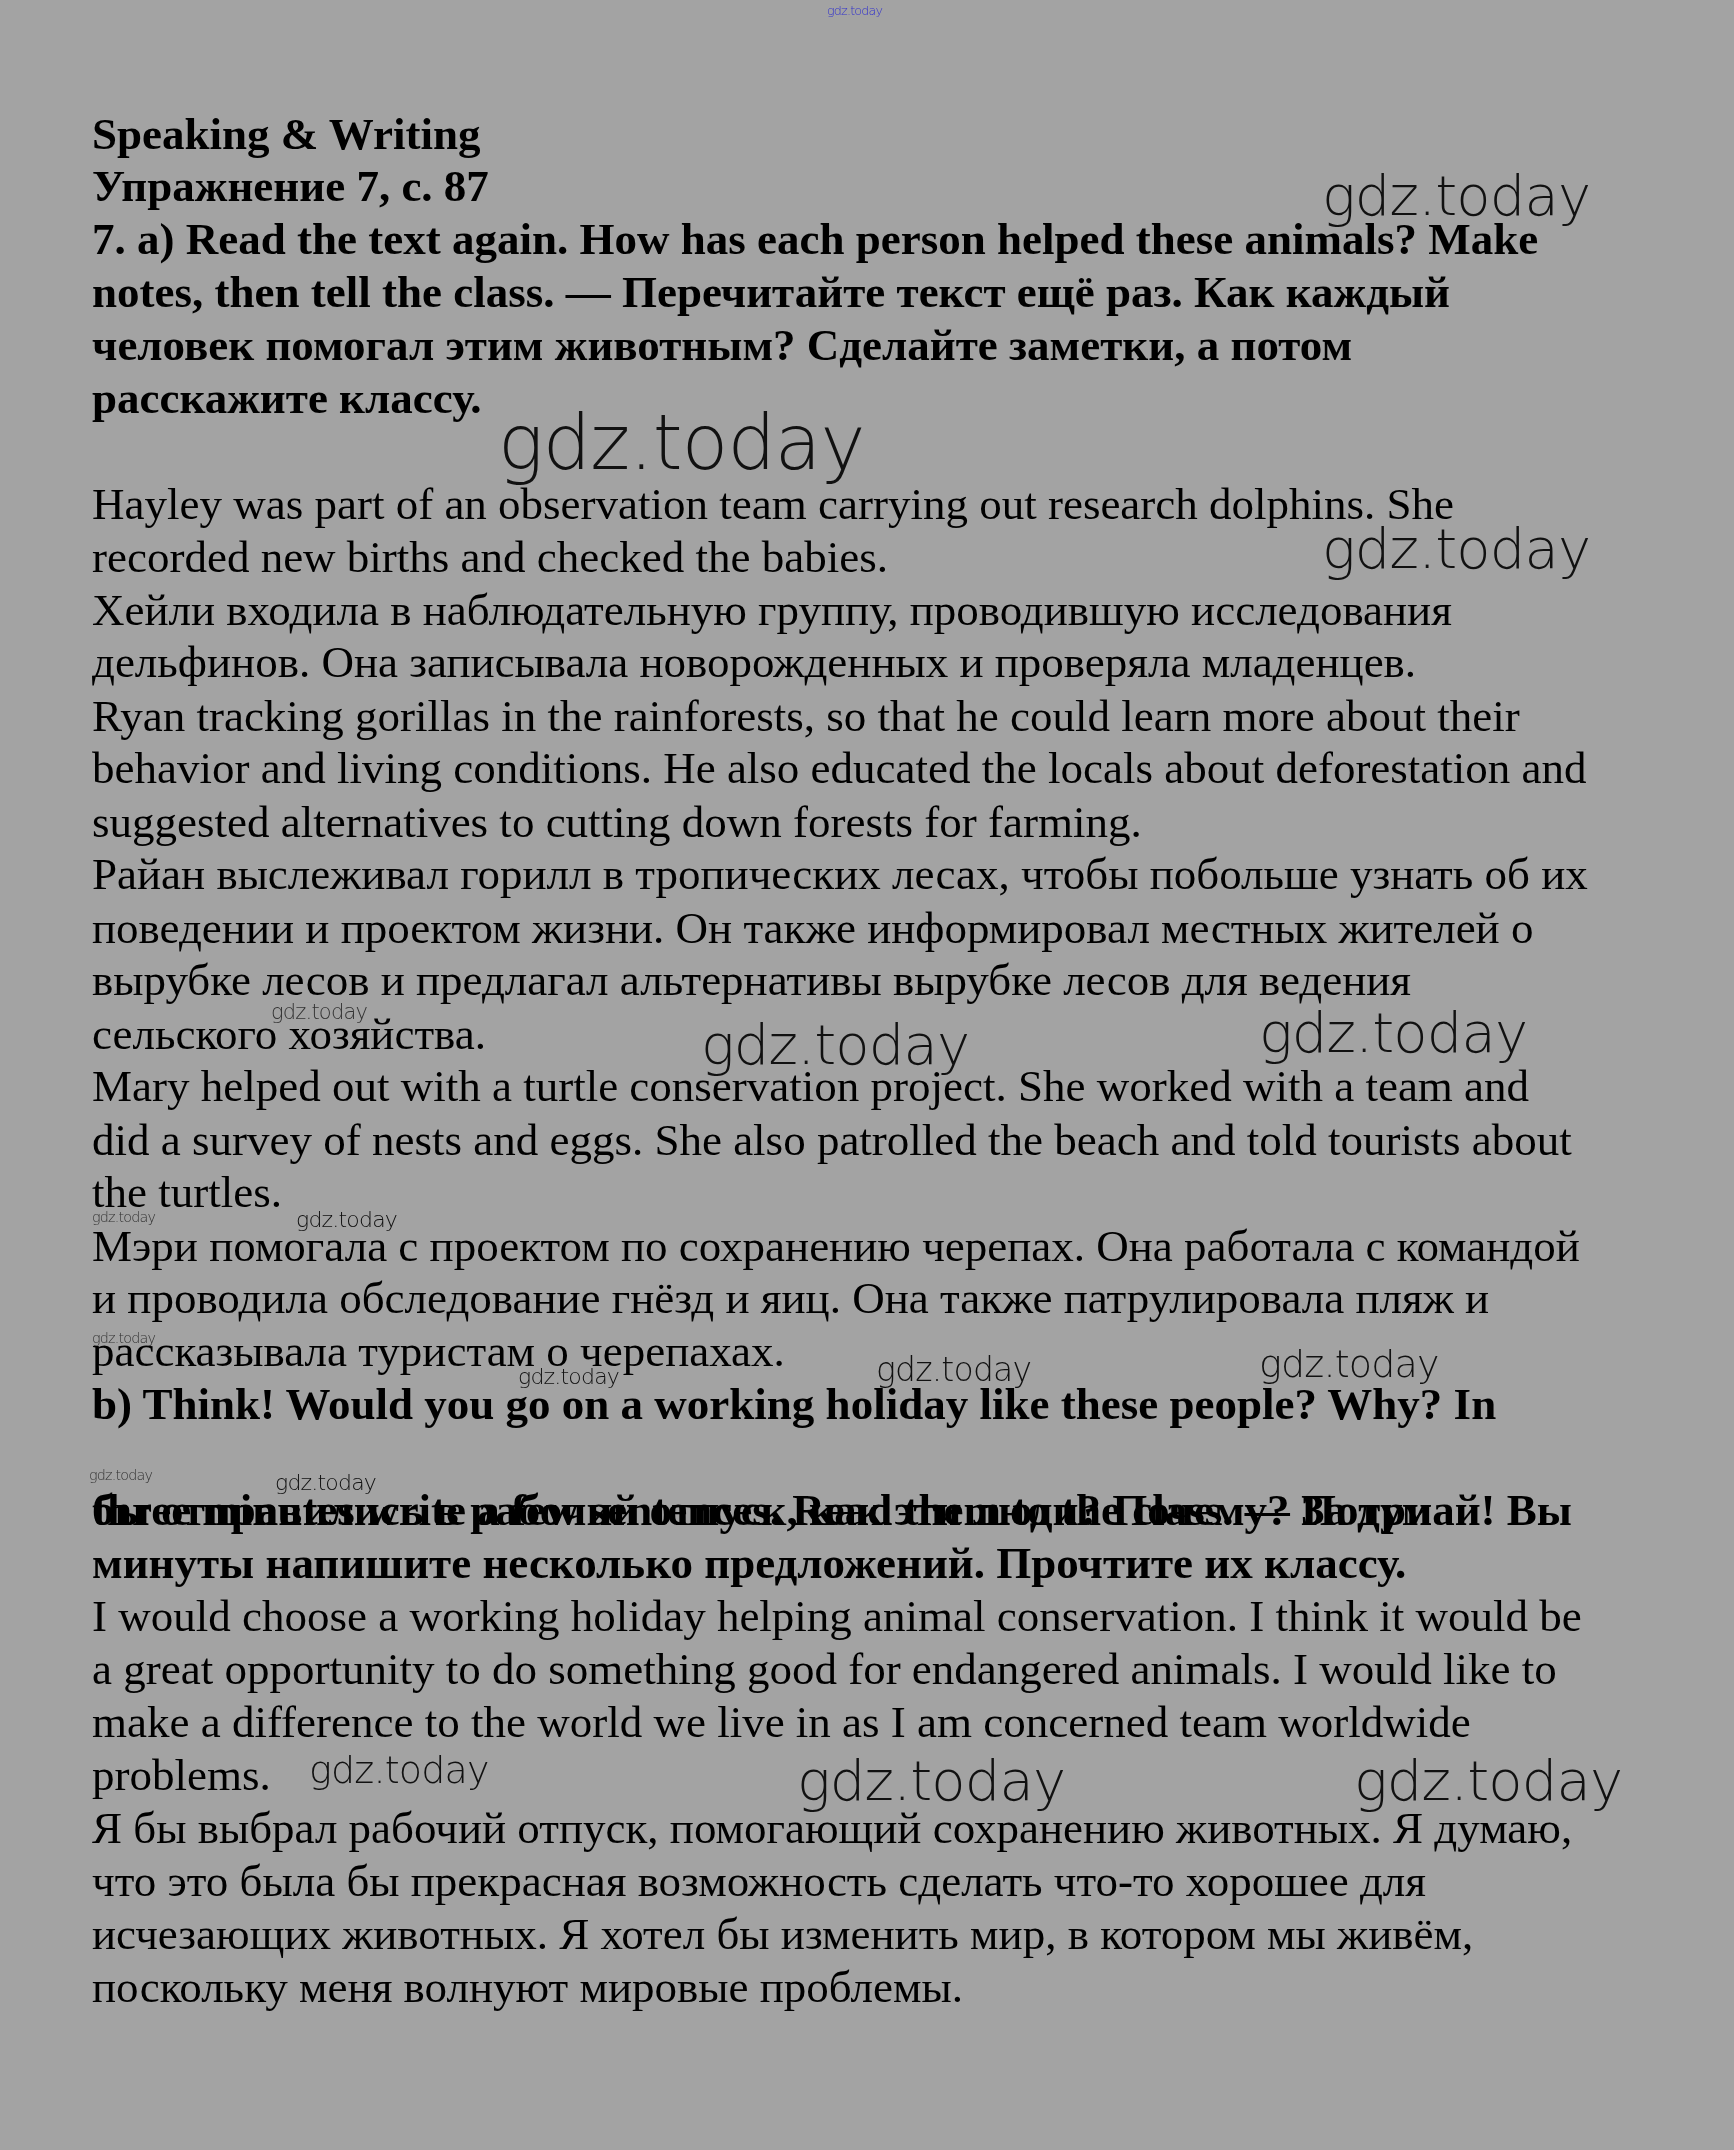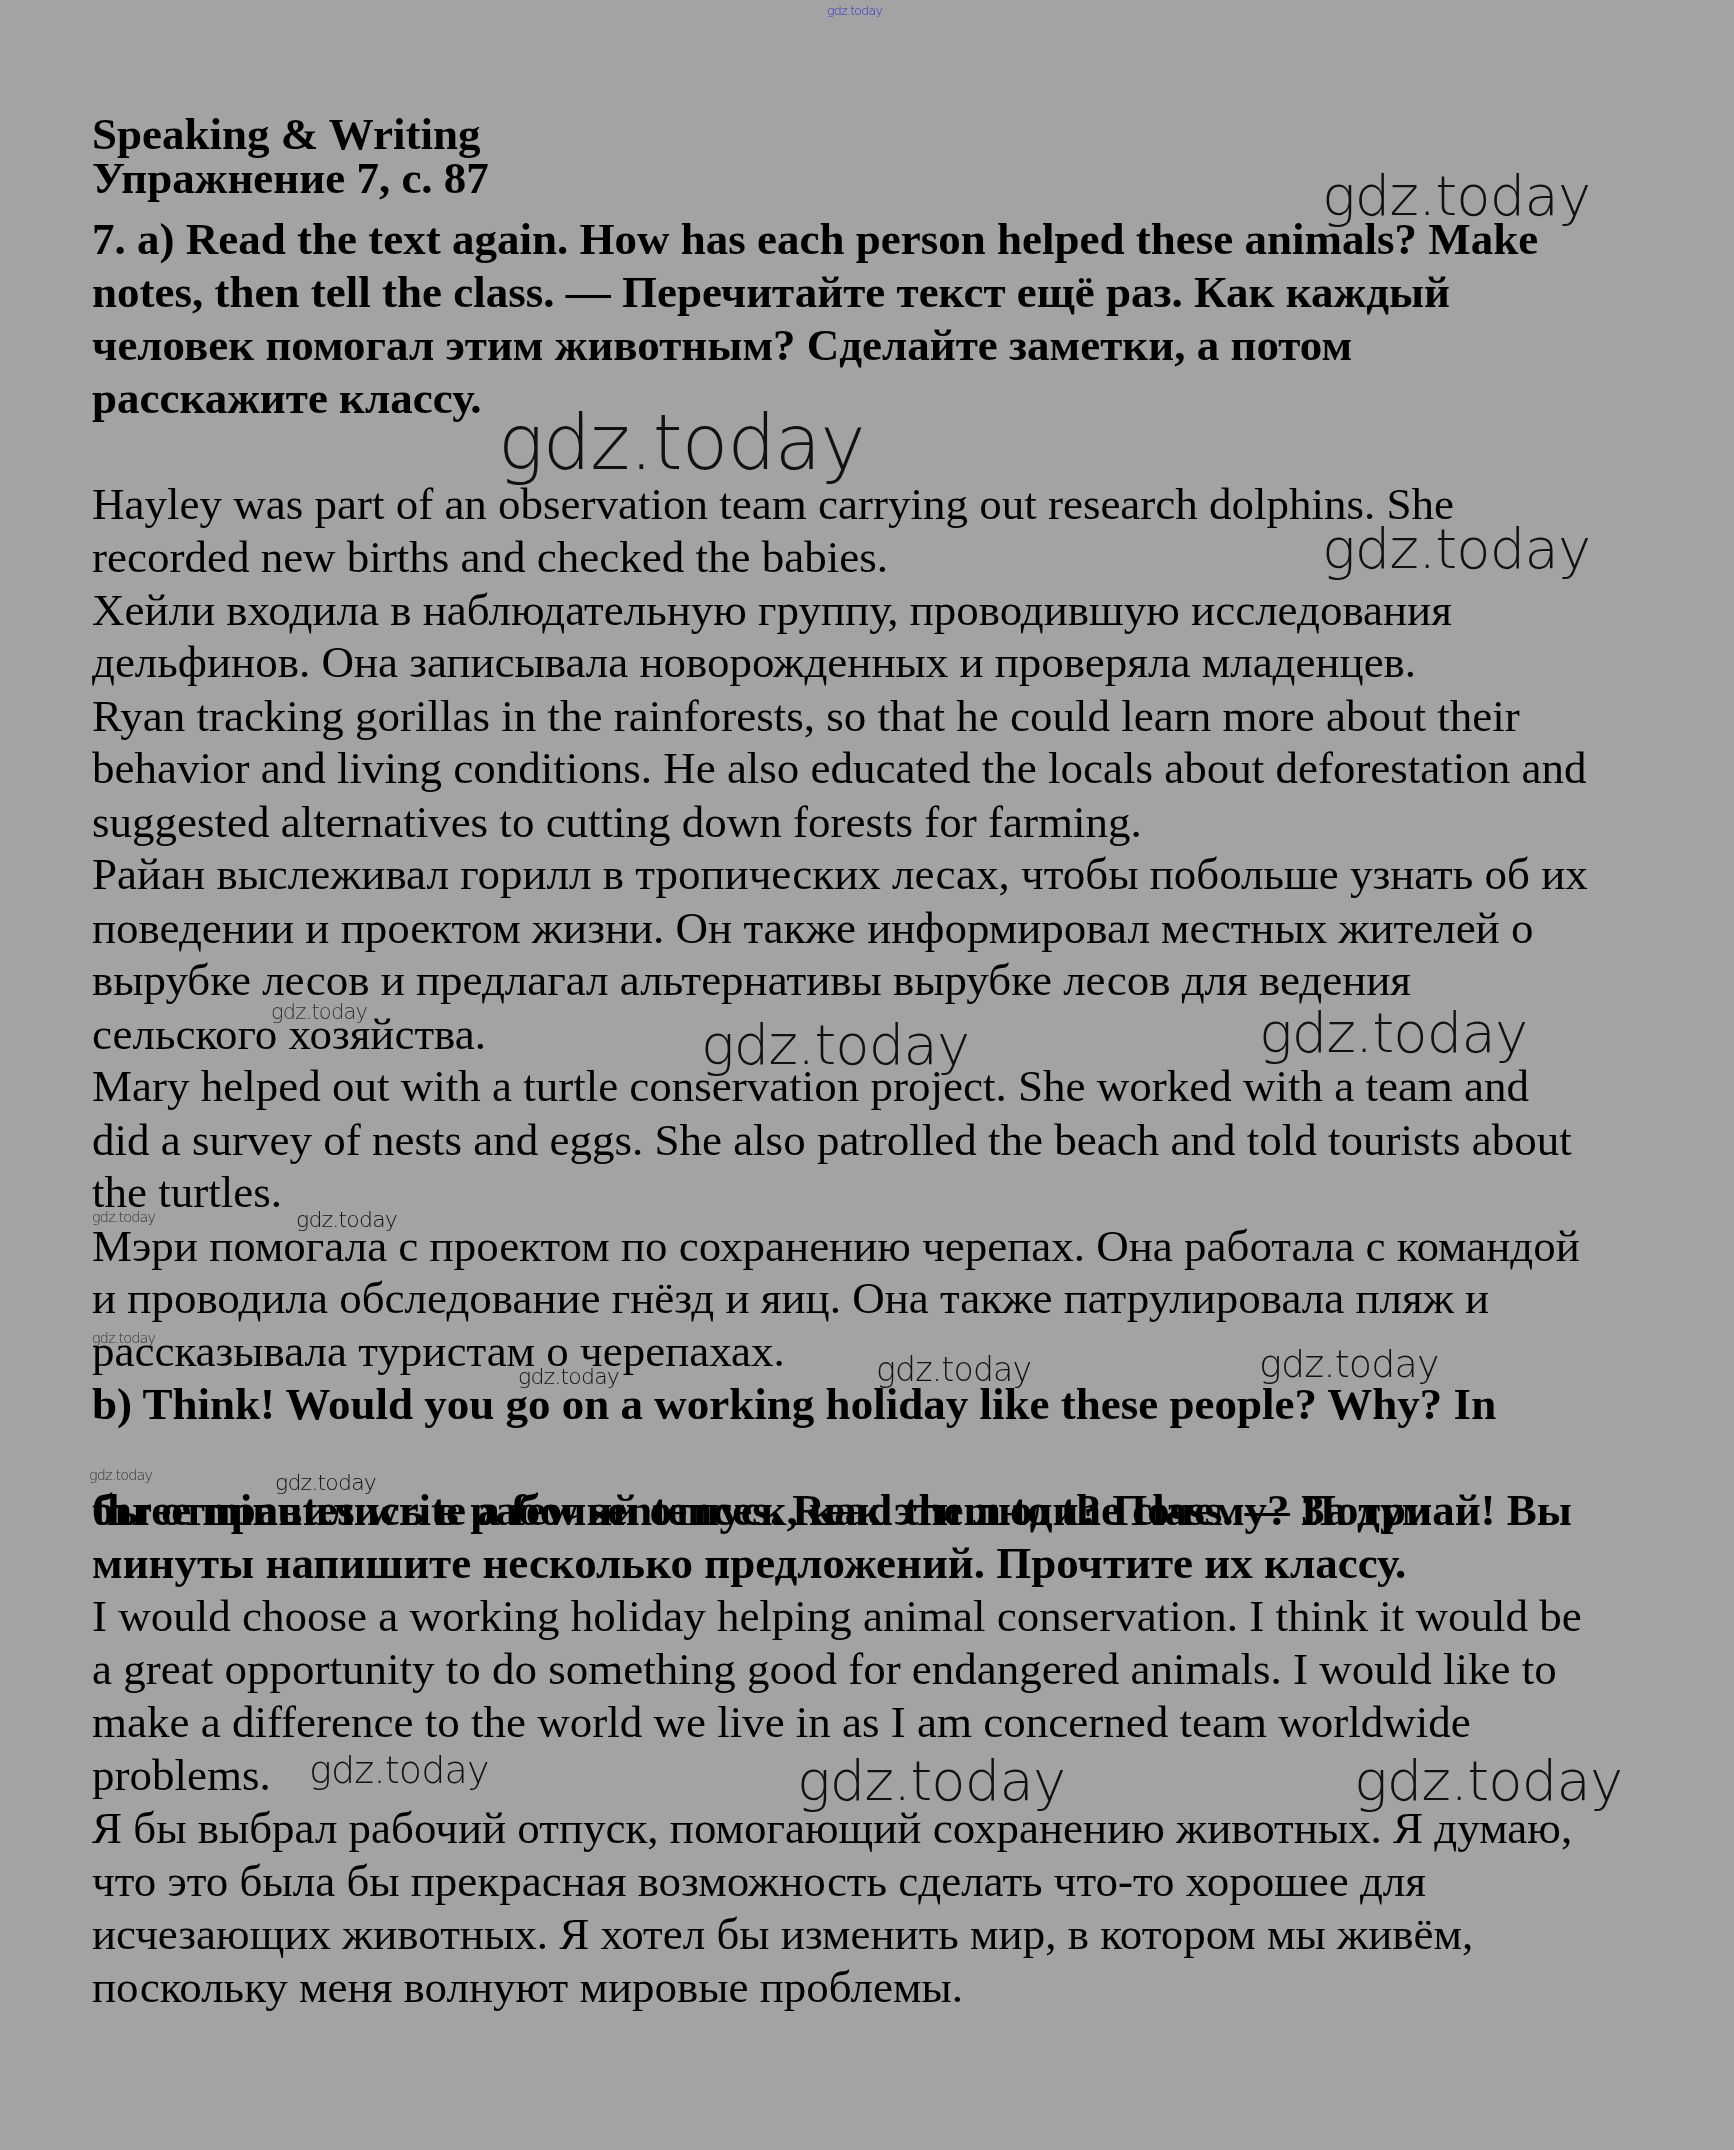--- a/index.html
+++ b/index.html
@@ -24,21 +24,21 @@
   .wm.top { color:#3333cc; font-size:12.7px; }
 </style>
 </head>
 <body>
 
 <div class="page">
 
   <div class="wm top" style="left:827px; top:3.2px;">gdz.today</div>
 
   <div class="line bold" style="top:108px;">Speaking &amp; Writing</div>
-  <div class="line bold" style="top:152px;">Упражнение 7, с. 87</div>
+  <div class="line bold" style="top:160px;">Упражнение 7, с. 87</div>
 
   <div class="line bold" style="top:213px;">7. a) Read the text again. How has each person helped these animals? Make</div>
   <div class="line bold" style="top:266px;">notes, then tell the class. — Перечитайте текст ещё раз. Как каждый</div>
   <div class="line bold" style="top:319px;">человек помогал этим животным? Сделайте заметки, а потом</div>
   <div class="line bold" style="top:372px;">расскажите классу.</div>
 
   <div class="line" style="top:478px;">Hayley was part of an observation team carrying out research dolphins. She</div>
   <div class="line" style="top:531px;">recorded new births and checked the babies.</div>
   <div class="line" style="top:584px;">Хейли входила в наблюдательную группу, проводившую исследования</div>
   <div class="line" style="top:636px;">дельфинов. Она записывала новорожденных и проверяла младенцев.</div>

